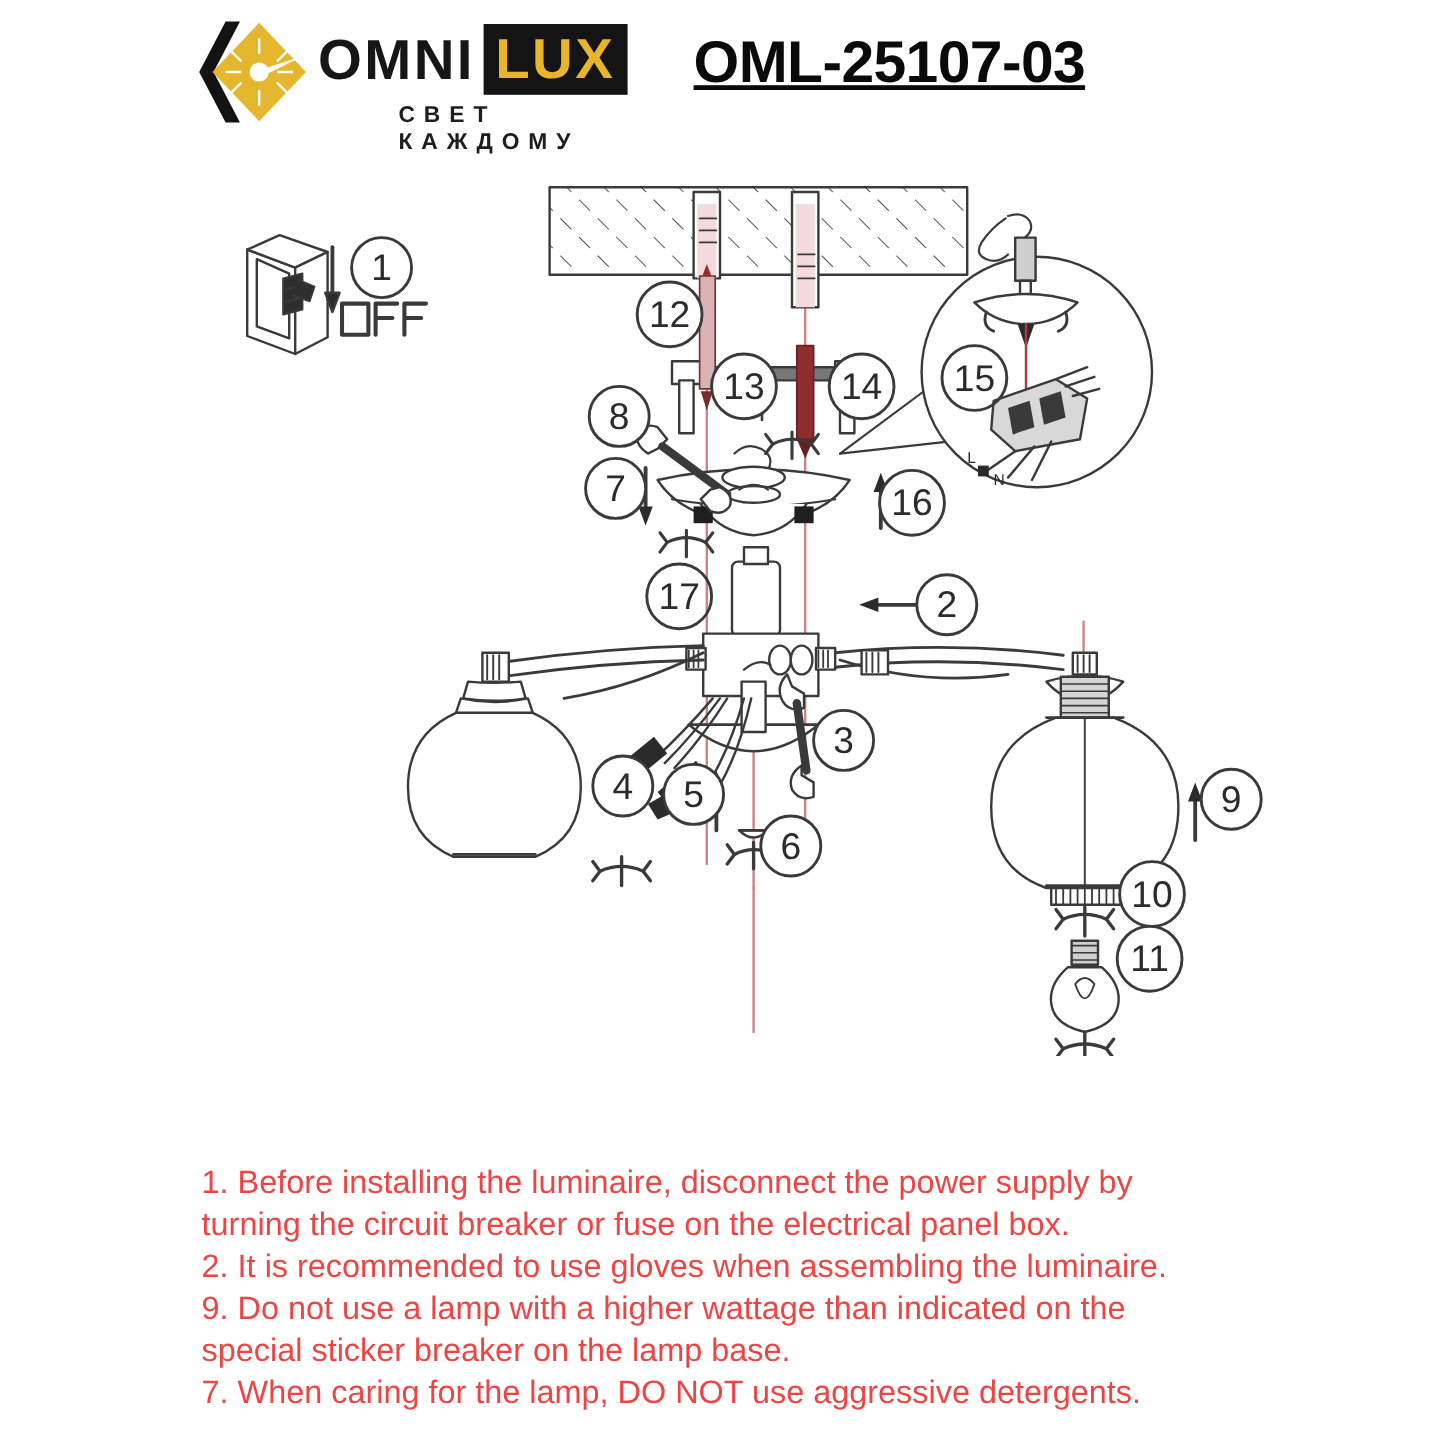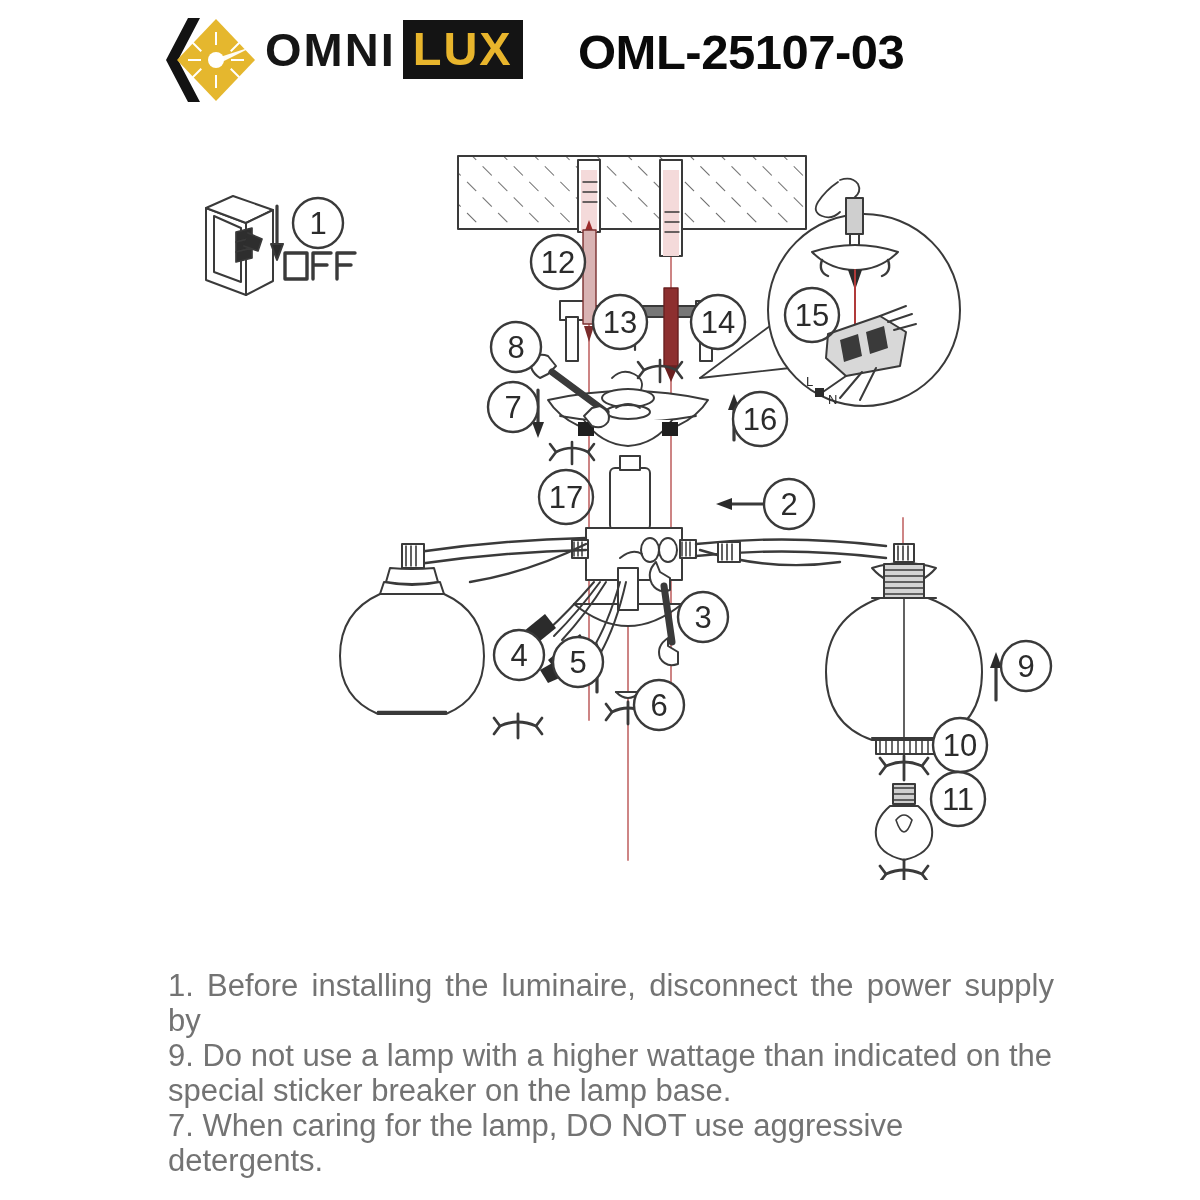--- a/index.html
+++ b/index.html
@@ -68,39 +68,40 @@
     letter-spacing: 7.5px;
     color: #1d1d1d;
   }
   #product-code {
     position: absolute;
     left: 578px; top: 24px;
     font-size: 49px;
     font-weight: 700;
     letter-spacing: -0.5px;
     color: #0a0a0a;
+    text-decoration: underline;
   }
 
   
   #diagram {
     position: absolute;
     left: 0; top: 120px;
     width: 1200px; height: 760px;
   }
   #diagram svg { display: block; }
 
   
   #notes {
     position: absolute;
     left: 168px; top: 968px;
     width: 886px;
   }
   .note-line {
-    font-size: 31px;
-    color: #737373;
+    font-size: 27px;
+    color: #ef4444;
     line-height: 35px;
     text-align: justify;
     text-justify: inter-word;
     margin: 0;
   }
   .note-line.last-of-item {
     text-align: left;
   }
 </style>
 </head>
@@ -131,20 +132,21 @@
         </g>
       </svg>
 
       <div id="wordmark-row">
         <span id="word-omni">OMNI</span>
         <span id="word-lux-box">
           <span id="word-lux">LUX</span>
         </span>
       </div>
 
+      <div id="tagline">СВЕТ КАЖДОМУ</div>
     </div>
 
     <div id="product-code">OML-25107-03</div>
   </div>
 
   <div id="diagram">
   <svg width="1200" height="760" viewBox="0 0 1200 760">
 
     <defs>
       <pattern id="hatch" width="22" height="22" patternUnits="userSpaceOnUse" patternTransform="rotate(-45)">
@@ -485,18 +487,20 @@
         <circle cx="566" cy="377" r="27" fill="none" stroke="#3a3a3a" stroke-width="2.4"></circle>
         <text x="566" y="377" text-anchor="middle" dominant-baseline="central" font-family="Liberation Sans, sans-serif" font-size="31" fill="#2b2b2b">17</text>
       </g>
     </g>
 
   </svg>
   </div>
 
   <div id="notes">
     <p class="note-line">1. Before installing the luminaire, disconnect the power supply by</p>
+    <p class="note-line last-of-item">turning the circuit breaker or fuse on the electrical panel box.</p>
+    <p class="note-line last-of-item">2. It is recommended to use gloves when assembling the luminaire.</p>
     <p class="note-line">9. Do not use a lamp with a higher wattage than indicated on the</p>
     <p class="note-line last-of-item">special sticker breaker on the lamp base.</p>
     <p class="note-line last-of-item">7. When caring for the lamp, DO NOT use aggressive detergents.</p>
   </div>
 
 </div>
 
 </body></html>

